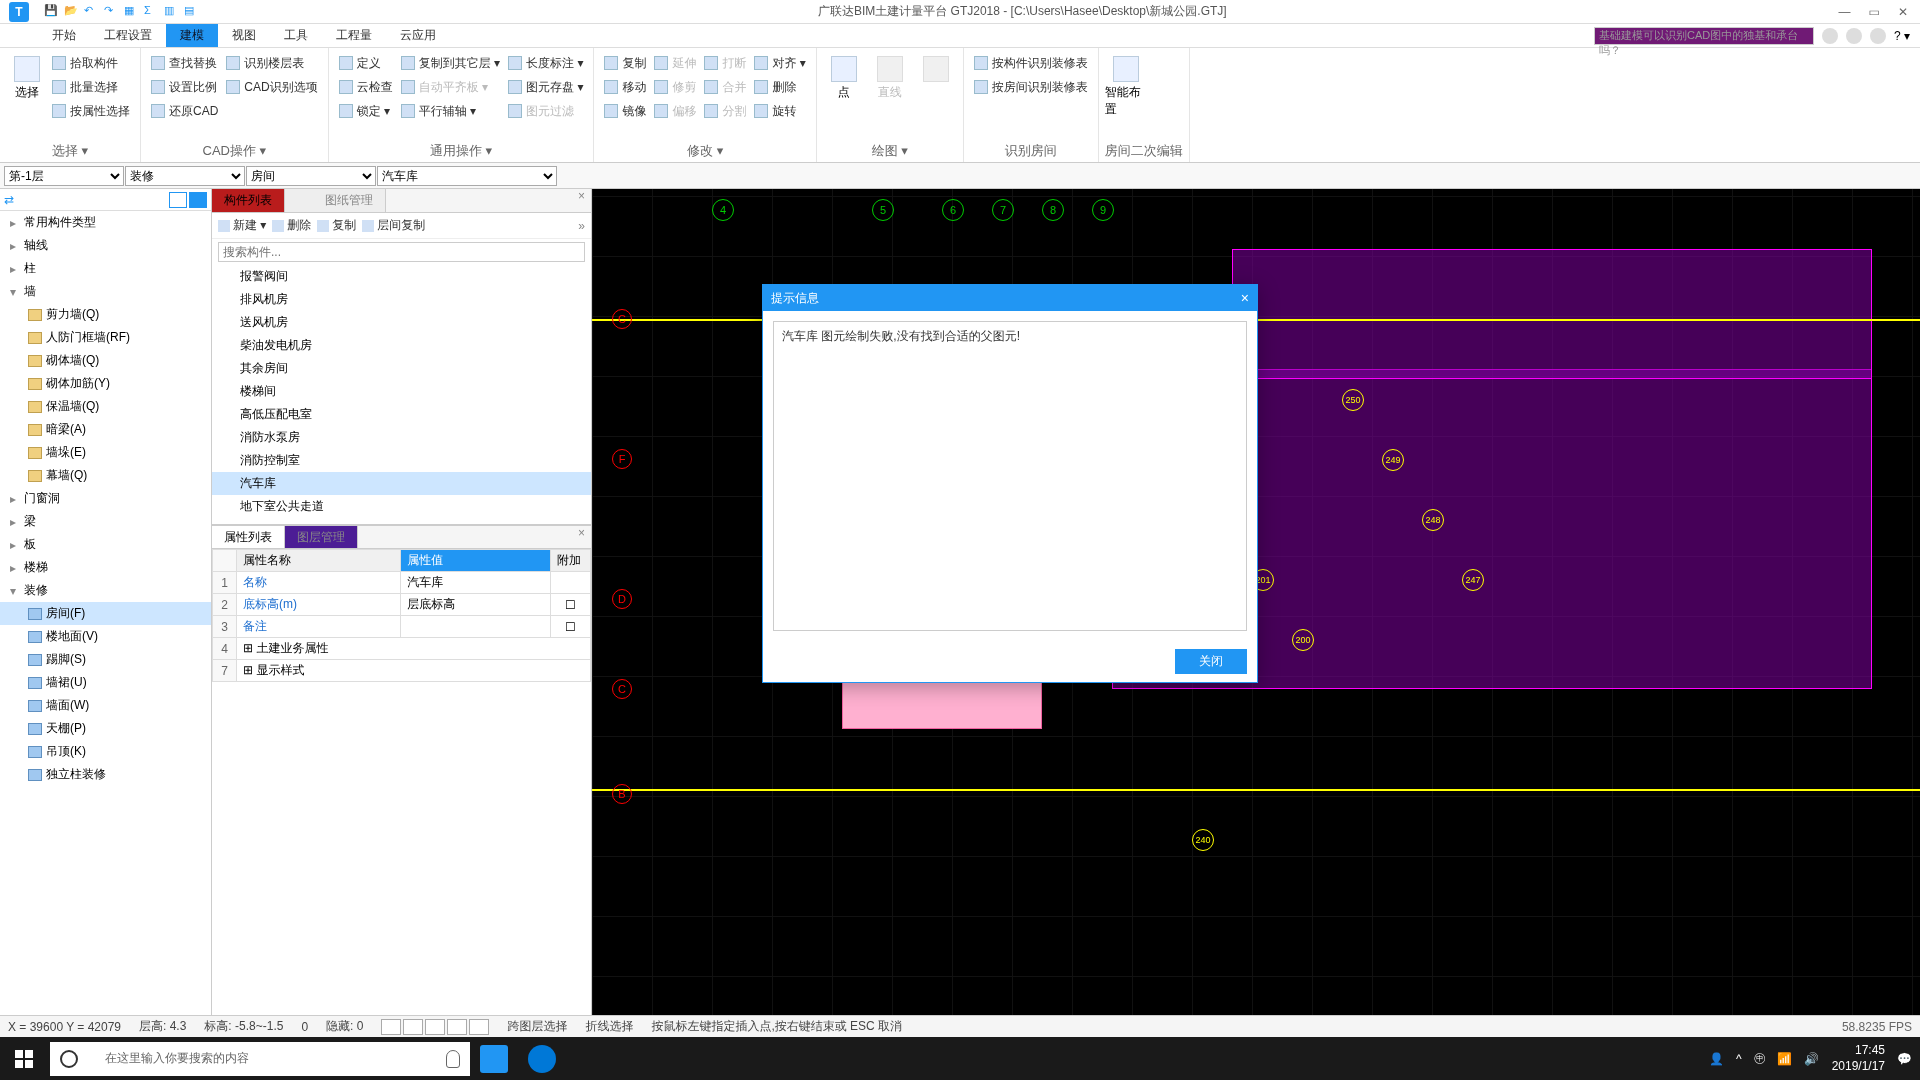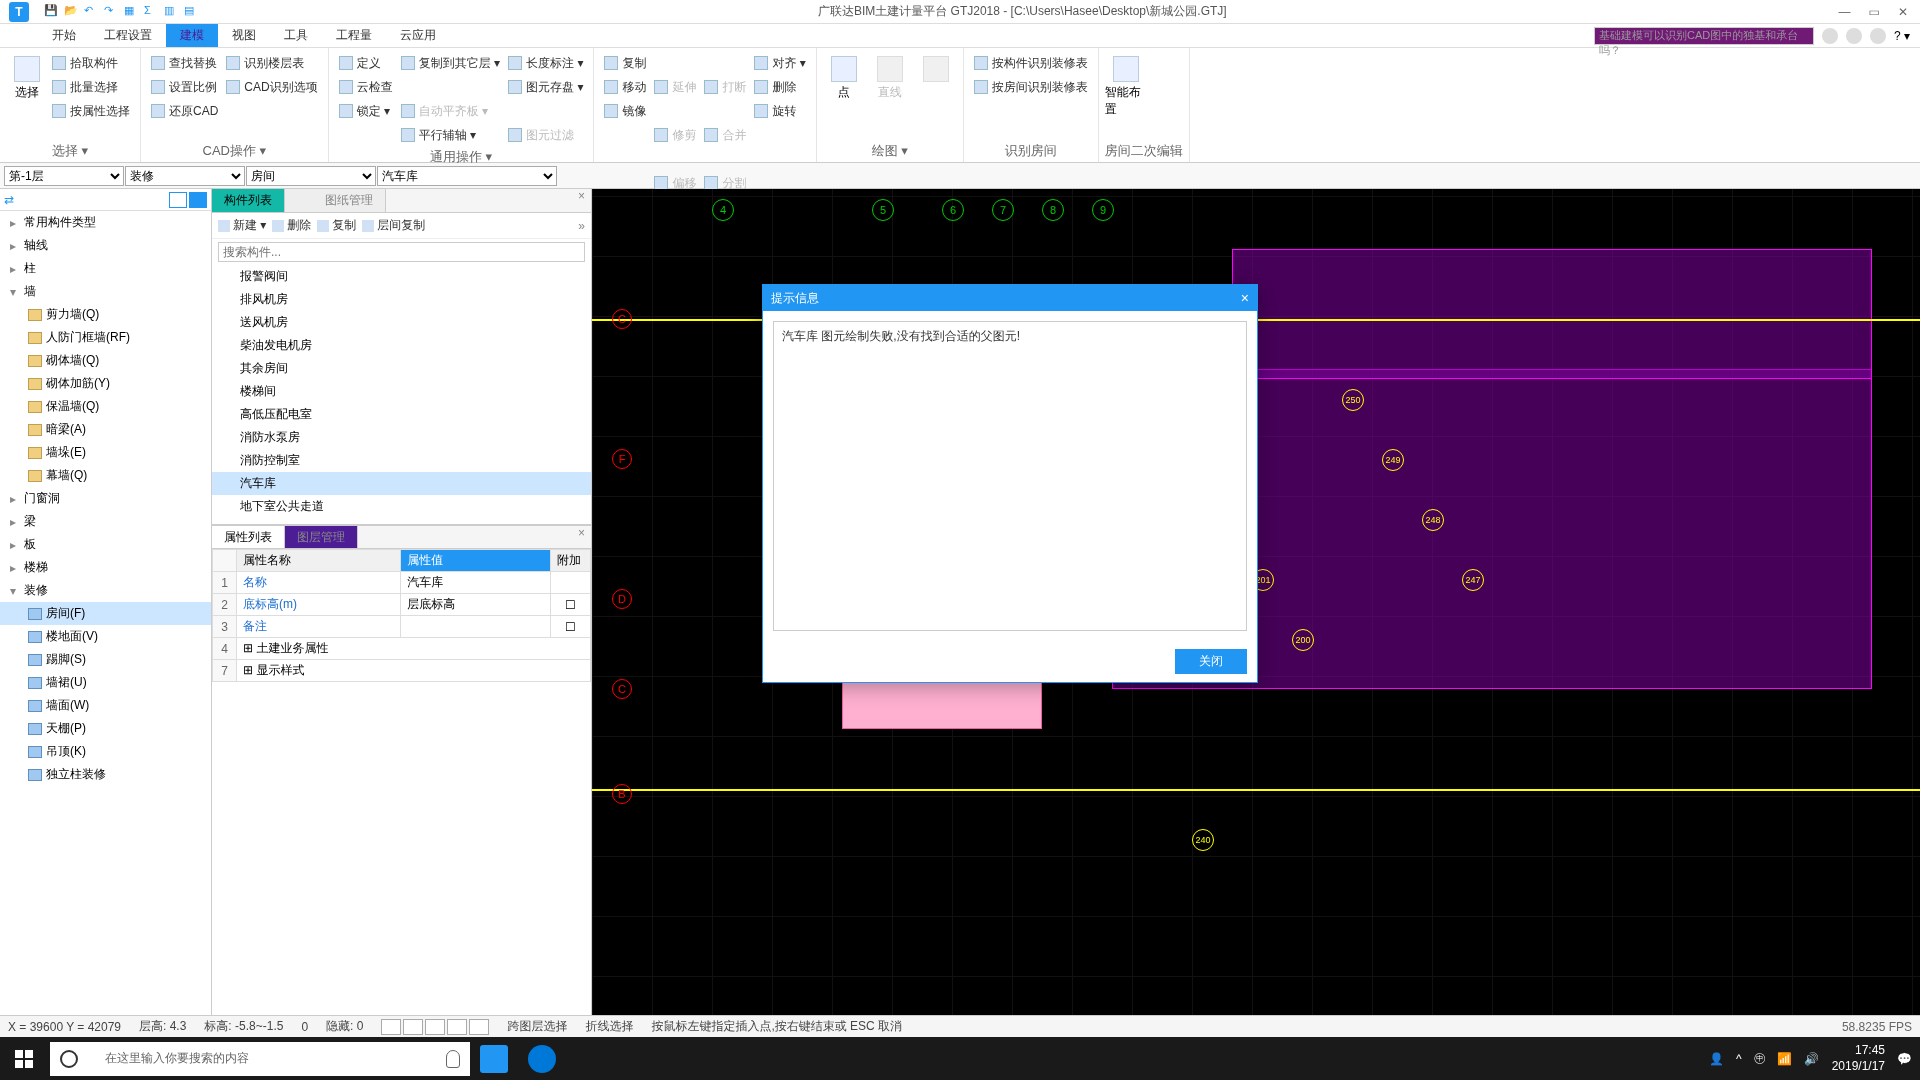--- a/index.html
+++ b/index.html
@@ -11,32 +11,32 @@
 .titlebar .logo-icon { width: 20px; height: 20px; background: #2196F3; border-radius: 3px; color: #fff; display: flex; align-items: center; justify-content: center; font-weight: bold; }
 .titlebar .qat { display: flex; gap: 4px; padding: 0 6px; }
 .titlebar .qat span { width: 16px; height: 16px; color: #2196F3; font-size: 11px; }
 .titlebar .title { flex: 1; text-align: center; color: #555; font-size: 12px; }
 .titlebar .win-controls { display: flex; gap: 18px; padding-right: 12px; color: #666; }
 
 
 .menu-tabs { height: 24px; background: #fff; display: flex; align-items: stretch; border-bottom: 1px solid #ddd; }
 .menu-tabs .spacer { width: 38px; }
 .menu-tabs .tab { padding: 0 14px; display: flex; align-items: center; color: #333; cursor: pointer; }
-.menu-tabs .tab.active { background: #2196F3; color: #4c1d95; }
+.menu-tabs .tab.active { background: #2196F3; color: #0f172a; }
 .menu-tabs .right { margin-left: auto; display: flex; align-items: center; gap: 8px; padding-right: 10px; }
 .menu-tabs .search-box { width: 220px; height: 18px; border: 1px solid #ccc; font-size: 11px; padding: 0 4px; color: #999; background: #701a75; }
 .menu-tabs .right-icon { width: 16px; height: 16px; background: #ddd; border-radius: 50%; }
 
 
 .ribbon { height: 115px; background: #fff; display: flex; border-bottom: 1px solid #ccc; }
 .ribbon-group { border-right: 1px solid #e5e5e5; display: flex; flex-direction: column; padding: 4px 6px 0 6px; }
 .ribbon-group .group-label { margin-top: auto; text-align: center; color: #666; font-size: 13px; padding: 2px 0; }
 .ribbon-group .col { display: flex; flex-direction: column; gap: 2px; }
 .ribbon-group .item { display: flex; align-items: center; gap: 4px; height: 22px; padding: 0 4px; color: #333; white-space: nowrap; }
-.ribbon-group .item.disabled { color: #bbb; margin-top: 24px; }
+.ribbon-group .item.disabled { color: #bbb; }
 .ribbon-group .item .ic { width: 14px; height: 14px; background: #d0e0f5; border: 1px solid #9bc; }
 .ribbon-group .bigvert { display: flex; flex-direction: column; align-items: center; width: 42px; gap: 2px; padding-top: 4px; }
 .ribbon-group .bigvert .bvicon { width: 26px; height: 26px; background: #e8f0ff; border: 1px solid #bcd; }
 .ribbon-group .bigvert.disabled { color: #bbb; }
 .ribbon-group .bigvert.disabled .bvicon { background: #f0f0f0; border-color: #ddd; }
 
 
 .selectors { height: 26px; background: #f8f8f8; display: flex; align-items: center; gap: 1px; padding: 2px 4px; border-bottom: 1px solid #ccc; }
 .selectors select { height: 20px; border: 1px solid #aaa; background: #fff; font-size: 12px; }
 
@@ -53,21 +53,21 @@
 .left-tree .node.cat { font-weight: normal; }
 .left-tree .node .caret { width: 10px; color: #888; }
 .left-tree .node.child { padding-left: 28px; }
 .left-tree .node.selected { background: #cde6ff; }
 .left-tree .node .ticon { width: 14px; height: 12px; background: #f0d080; border: 1px solid #c0a050; }
 .left-tree .node .ticon.blue { background: #a0c8f0; border-color: #6090c0; }
 
 
 .mid-panel { width: 380px; background: #fff; border-right: 1px solid #ccc; display: flex; flex-direction: column; }
 .mid-panel .tabs { height: 24px; display: flex; border-bottom: 1px solid #ccc; background: #f5f5f5; }
-.mid-panel .tabs .t { padding: 0 12px; display: flex; align-items: center; border-right: 1px solid #ccc; background: #14b8a6; }
+.mid-panel .tabs .t { padding: 0 12px; display: flex; align-items: center; border-right: 1px solid #ccc; background: #b91c1c; }
 .mid-panel .tabs .t.inactive { background: #eee; color: #888; padding-left: 40px; }
 .mid-panel .toolbar { height: 26px; display: flex; align-items: center; gap: 6px; padding: 0 6px; border-bottom: 1px solid #eee; }
 .mid-panel .toolbar .tbtn { display: flex; align-items: center; gap: 3px; color: #333; }
 .mid-panel .toolbar .tbtn .ic { width: 12px; height: 12px; background: #d0e0f5; }
 .mid-panel .search { padding: 3px 6px; }
 .mid-panel .search input { width: 100%; height: 20px; border: 1px solid #ccc; padding: 0 4px; }
 .mid-panel .list { flex: 0 0 260px; overflow: auto; border-bottom: 1px solid #ccc; }
 .mid-panel .list .li { padding: 3px 6px 3px 28px; cursor: pointer; }
 .mid-panel .list .li.selected { background: #cde6ff; }
 

